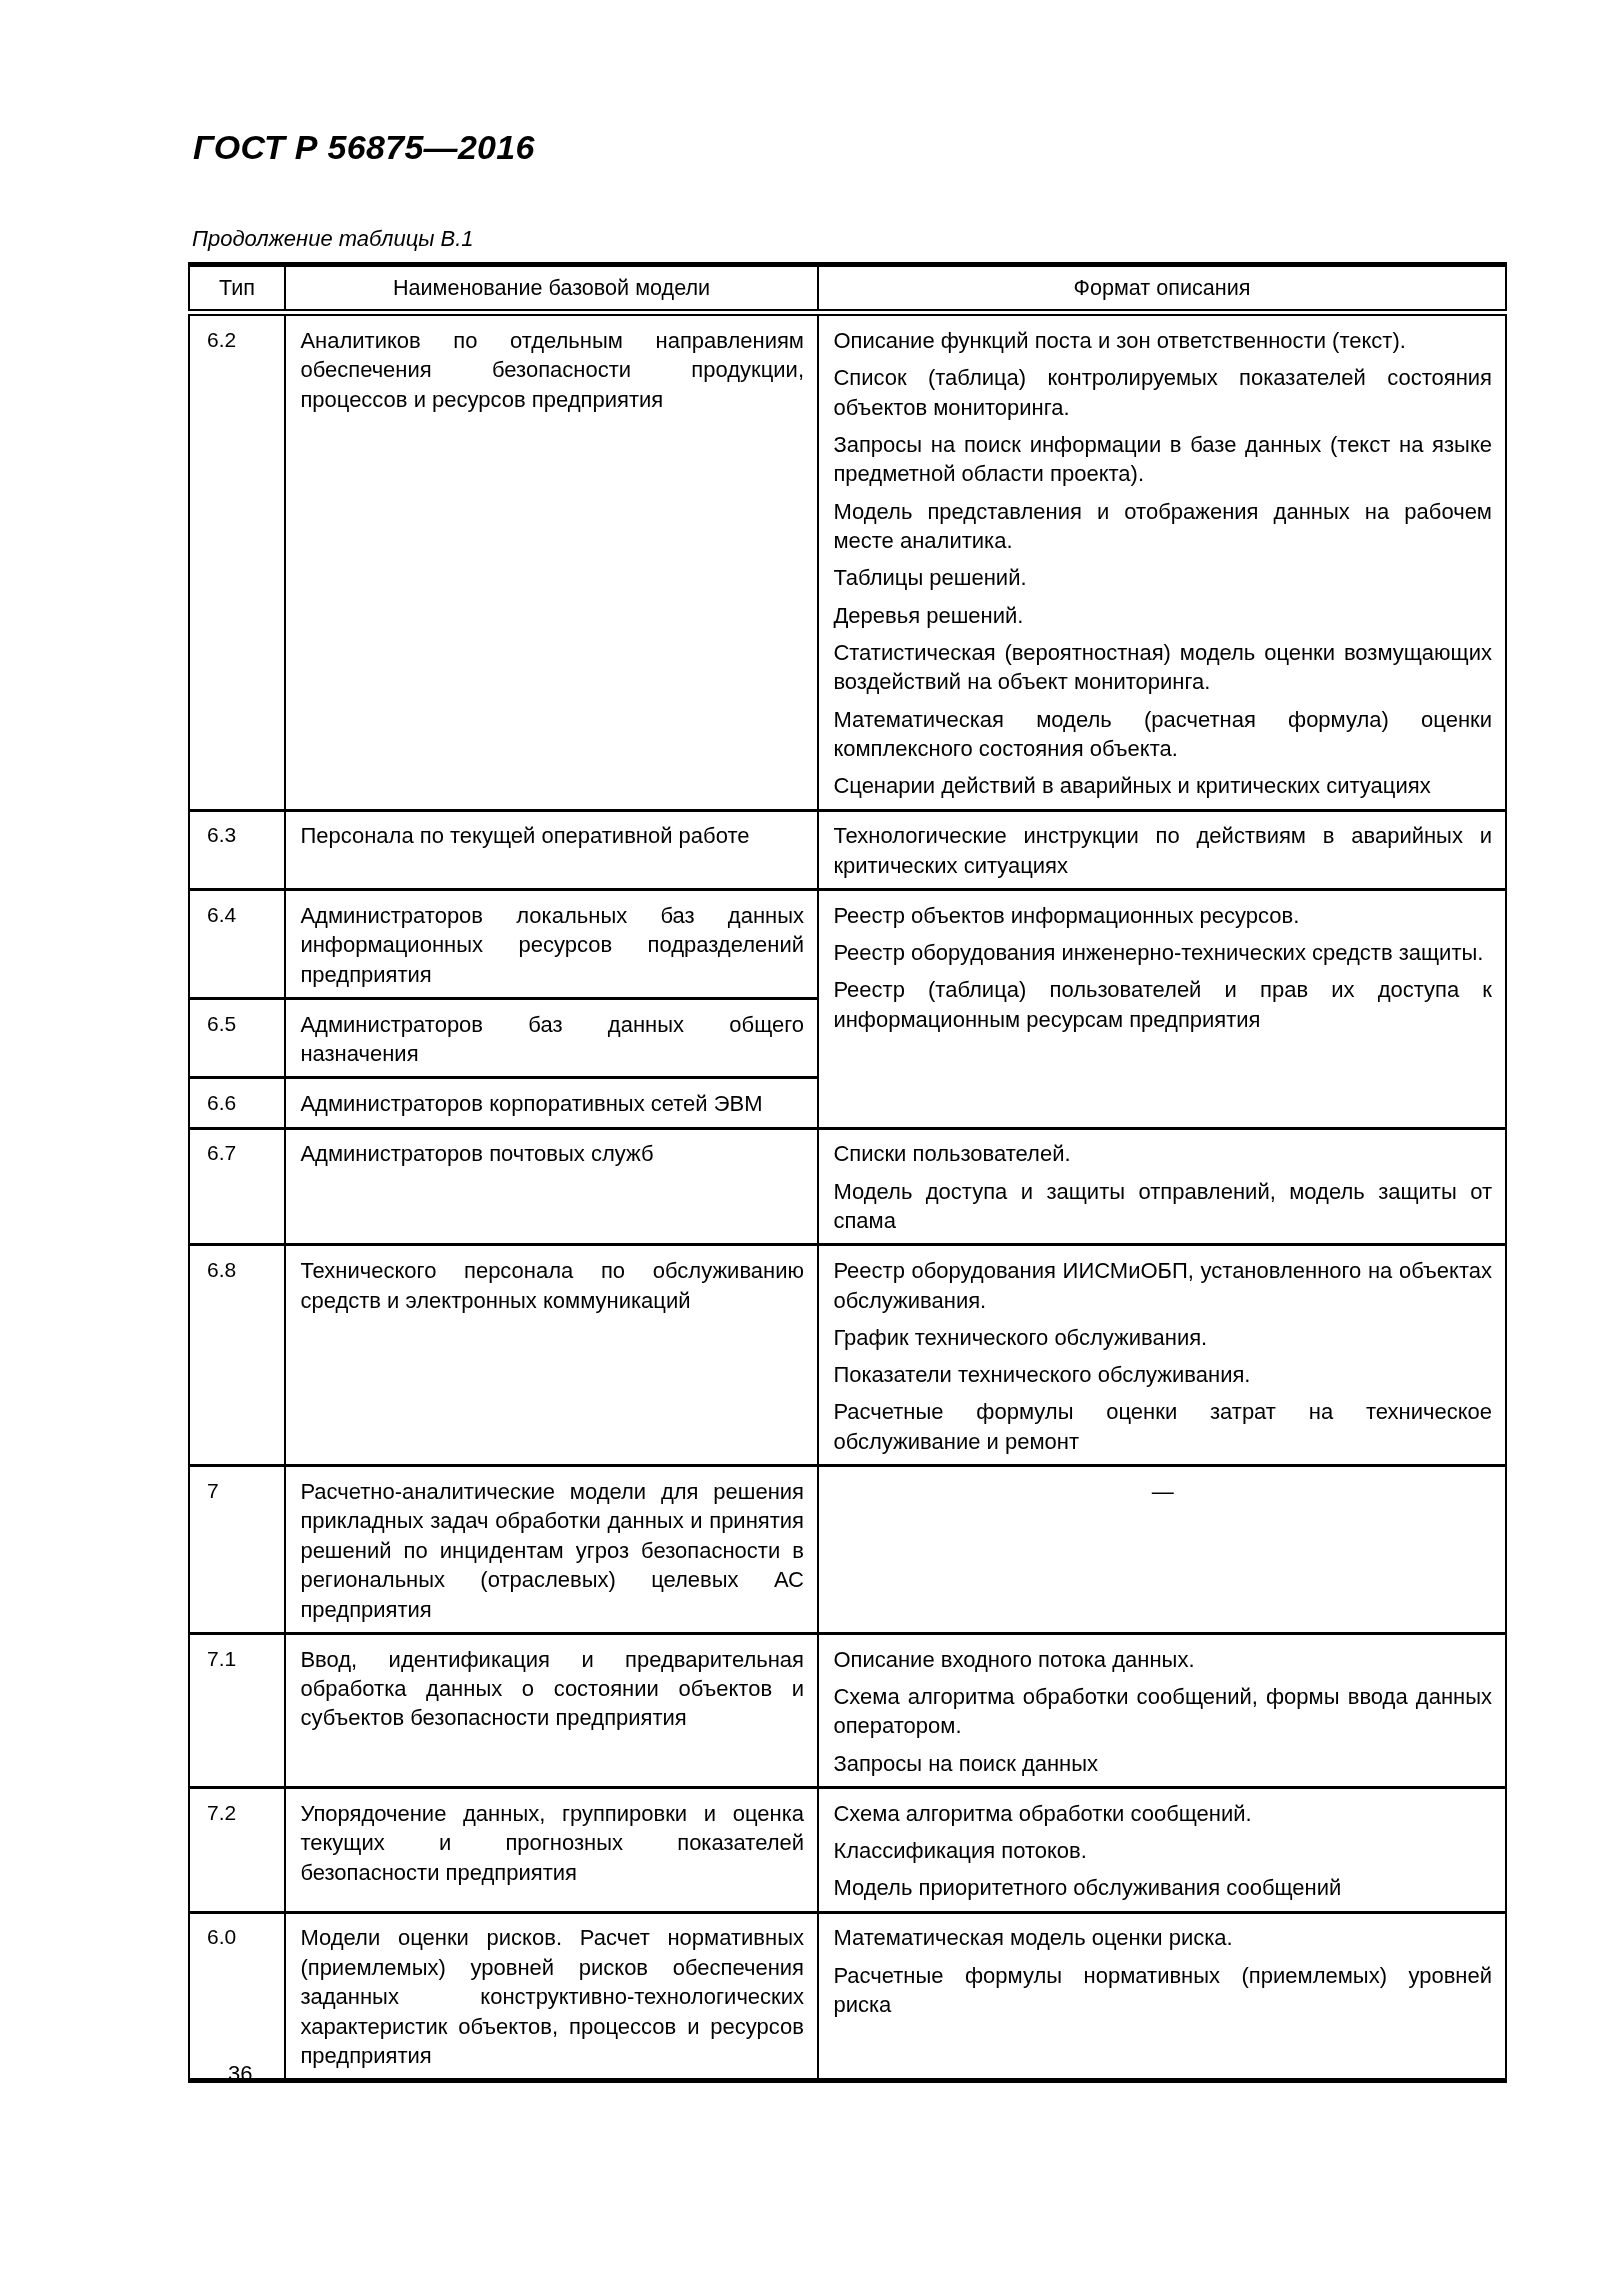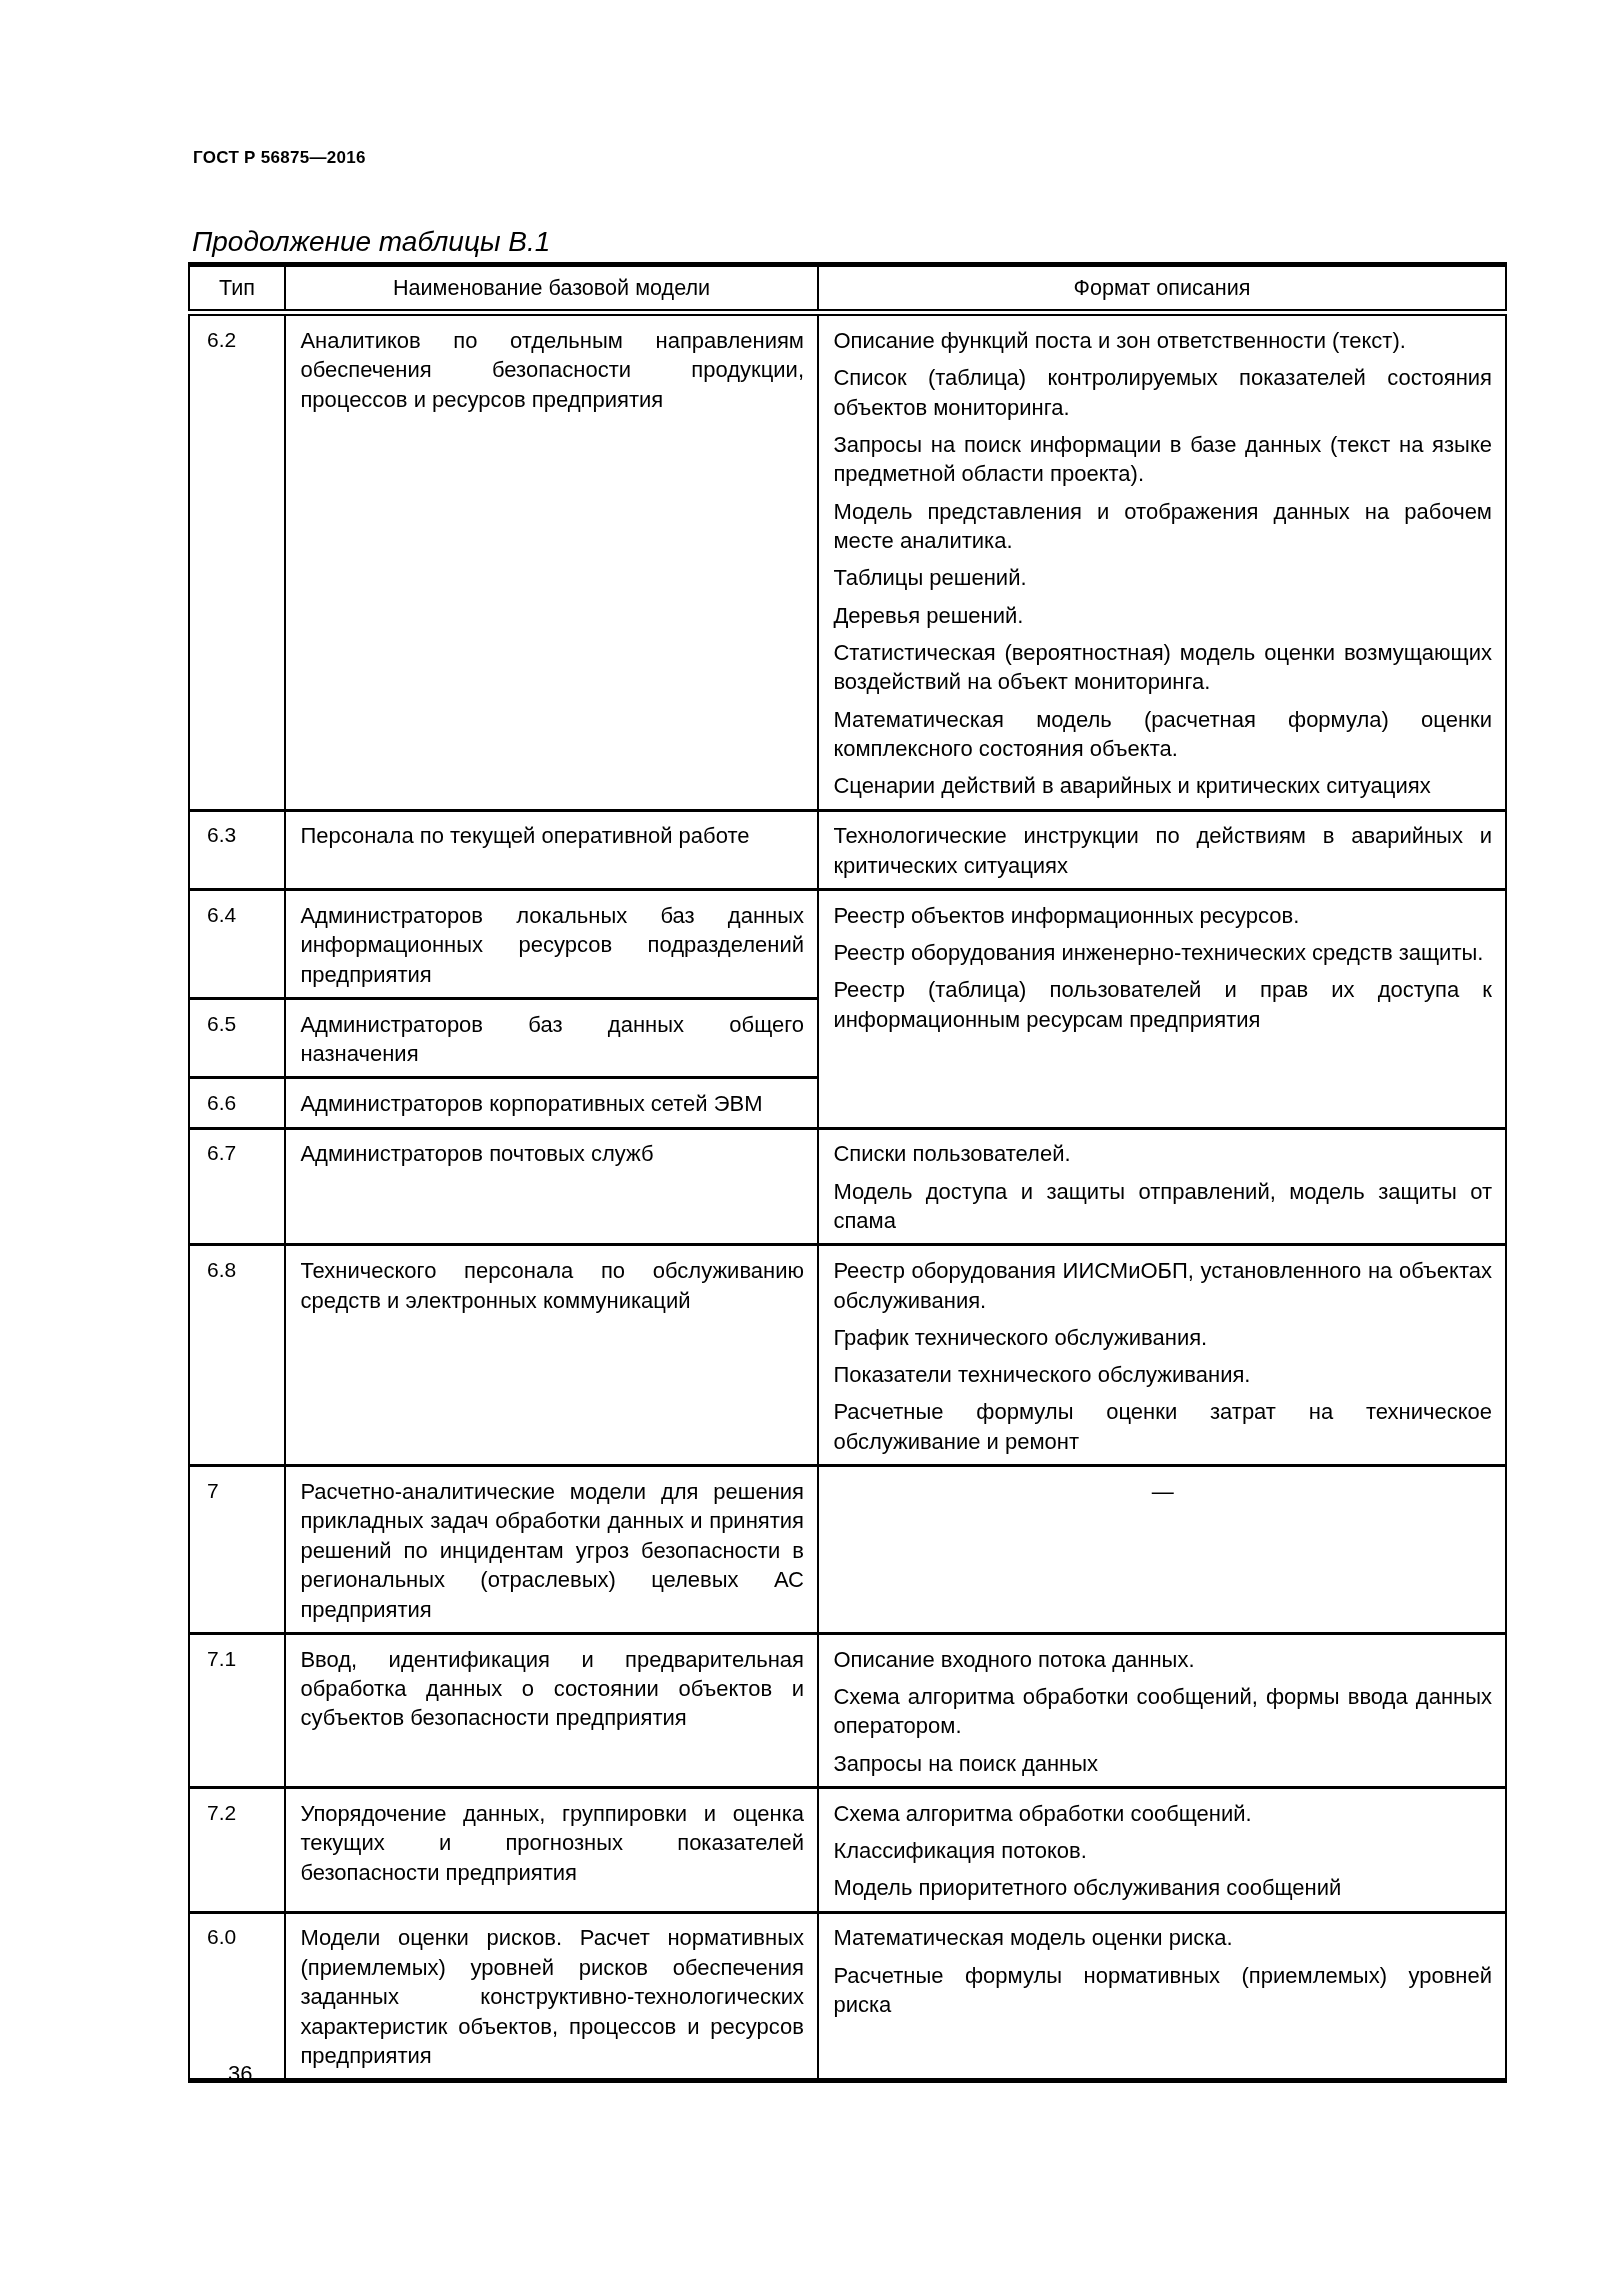--- a/index.html
+++ b/index.html
@@ -12,31 +12,32 @@
   .page {
     position: relative;
     width: 1623px;
     height: 2295px;
     background: #ffffff;
     overflow: hidden;
   }
   .doc-header {
     position: absolute;
     left: 193px;
-    top: 148px;
-    font-size: 17px;
+    top: 128px;
+    font-size: 34px;
     font-weight: bold;
     letter-spacing: 0.3px;
     white-space: nowrap;
+    font-style: italic;
   }
   .table-caption {
     position: absolute;
     left: 192px;
     top: 226px;
-    font-size: 28px;
+    font-size: 22px;
     font-style: italic;
     white-space: nowrap;
   }
   table.gost {
     position: absolute;
     left: 188px;
     top: 262px;
     width: 1317px;
     border-collapse: collapse;
     table-layout: fixed;

